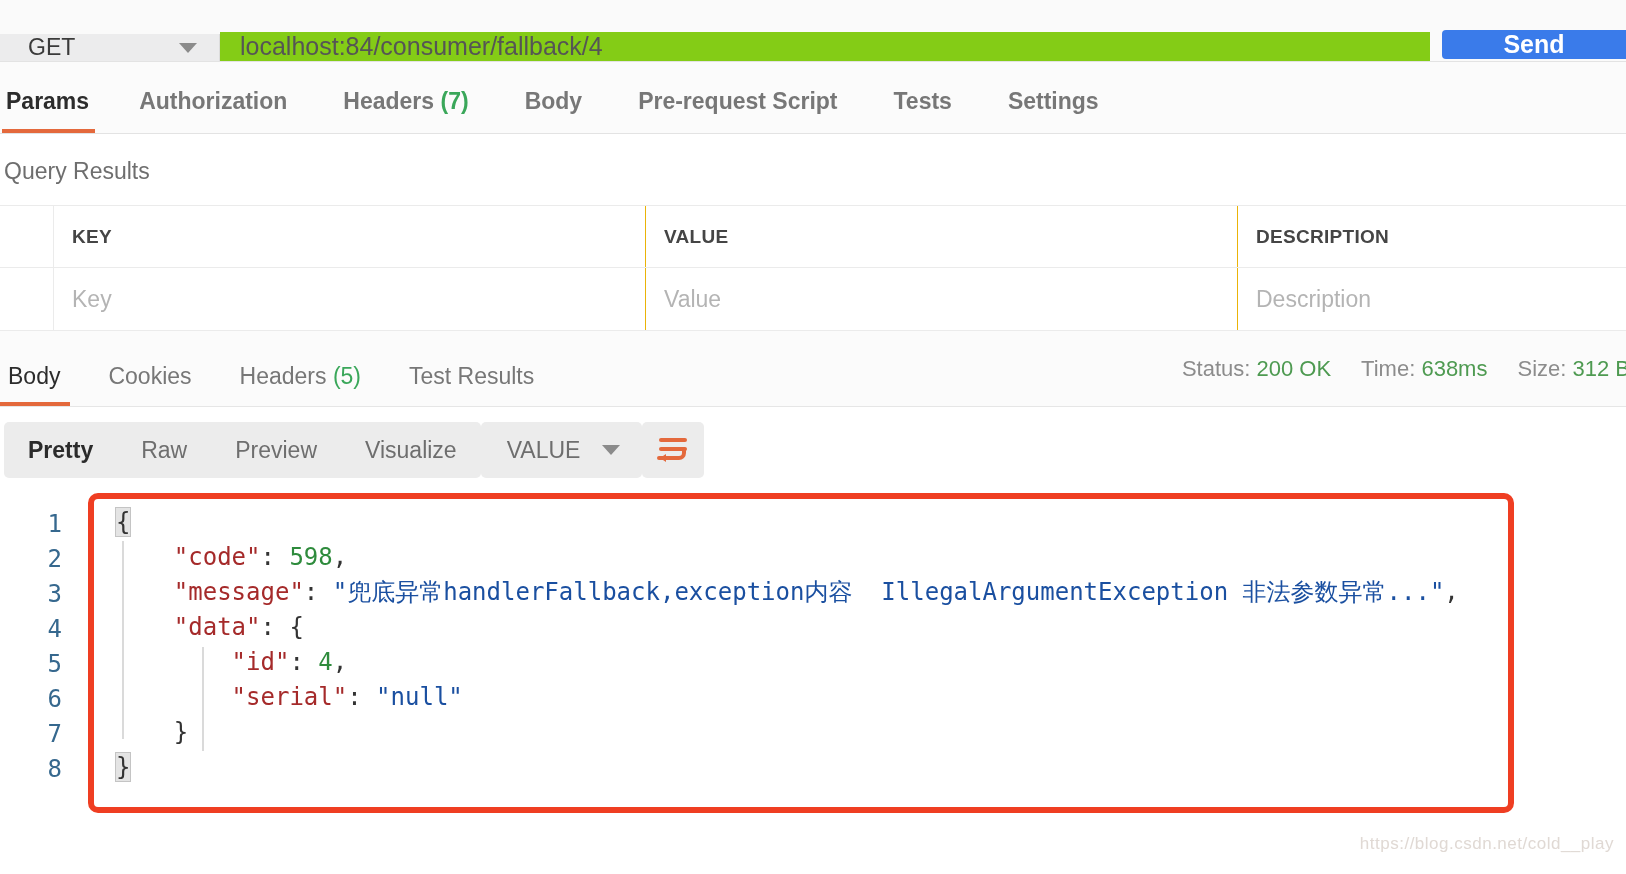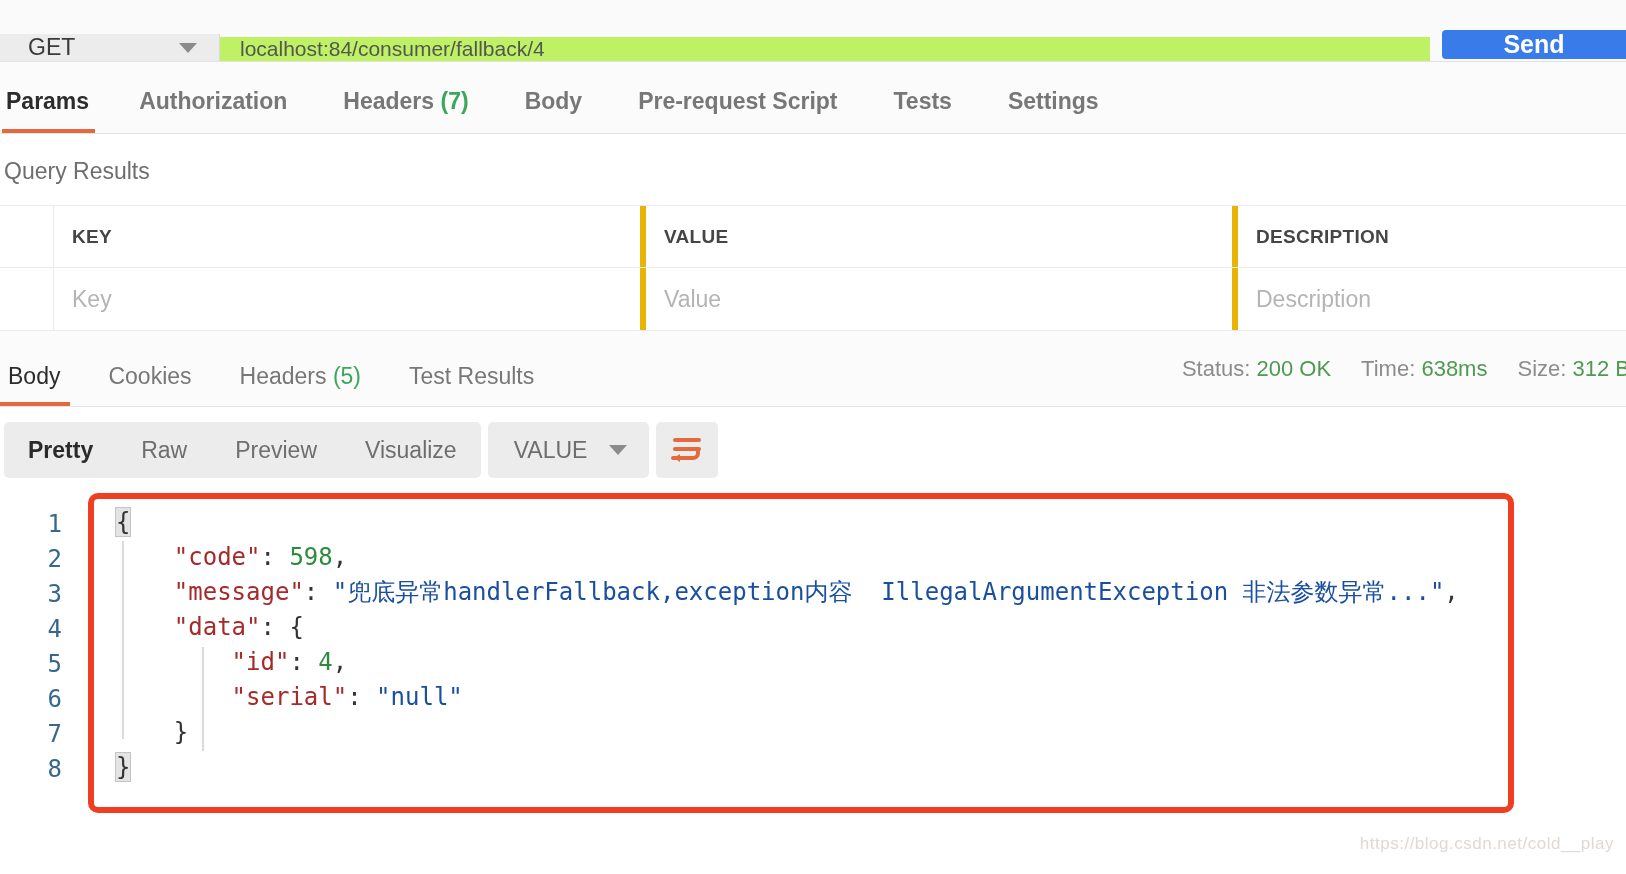--- a/index.html
+++ b/index.html
@@ -36,25 +36,25 @@
     color: #3a3a3a;
   }
   .caret-down {
     width: 0; height: 0;
     border-left: 9px solid transparent;
     border-right: 9px solid transparent;
     border-top: 10px solid #8b8b8b;
   }
   .url-input {
     flex: 1;
-    background: #bef264;
+    background: #84cc16;
     display: flex;
     align-items: center;
     padding: 0 20px;
-    font-size: 21px;
+    font-size: 25px;
     color: #555555;
     border: none;
     outline: none;
     font-family: "Liberation Sans", sans-serif;
   }
   .url-gap { width: 12px; background: #fafafa; }
   .send-btn {
     width: 184px;
     background: #3a7bea;
     color: #ffffff;
@@ -119,21 +119,21 @@
   .param-check {
     width: 54px;
     height: 100%;
     border-right: 1px solid #ebebeb;
   }
   .param-cell {
     height: 100%;
     display: flex;
     align-items: center;
     padding-left: 18px;
-    border-right: 6px solid #eab308;
+    border-right: 1px solid #eab308;
   }
   .param-cell.key { width: 592px; }
   .param-cell.value { width: 592px; }
   .param-cell.desc { flex: 1; border-right: none; }
   .param-head-text {
     font-size: 19px;
     font-weight: bold;
     color: #454545;
     letter-spacing: 0.3px;
   }
@@ -186,21 +186,21 @@
   .meta-item { white-space: nowrap; }
   .meta-label { color: #8c8c8c; }
   .meta-value { color: #4e9a51; }
 
   
   .body-toolbar {
     display: flex;
     align-items: center;
     height: 86px;
     padding-left: 4px;
-    gap: 7px;
+    gap: 0;
     background: #ffffff;
   }
   .seg-group {
     display: flex;
     align-items: center;
     background: #ececec;
     border-radius: 5px;
     height: 56px;
   }
   .seg-item {

